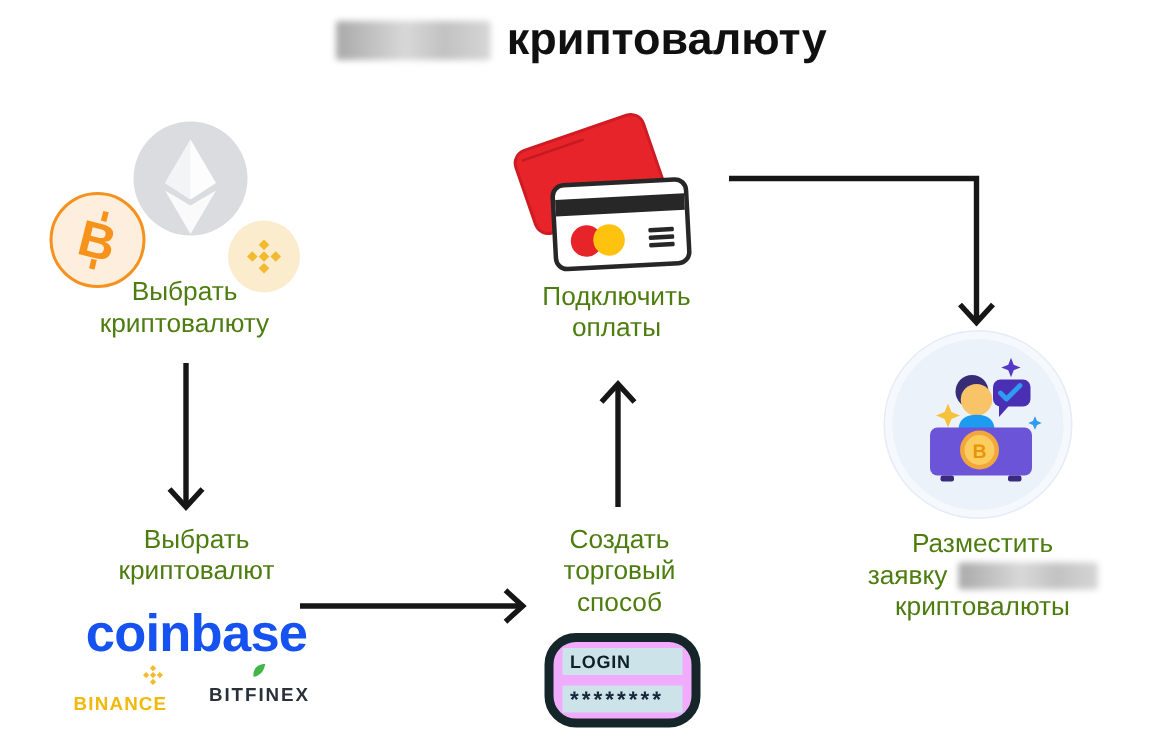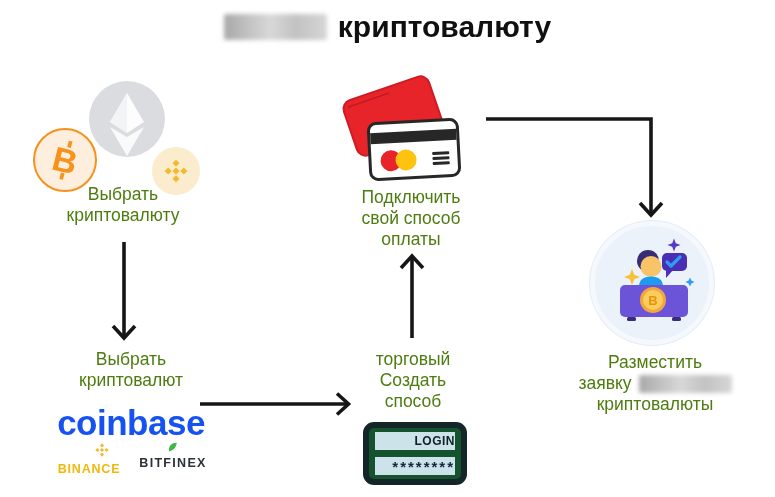--- a/index.html
+++ b/index.html
@@ -46,31 +46,31 @@
   .card-lines span { width:17px; height:2.6px; background:#272727; border-radius:1px; }
 
   
   .illus-circle { position:absolute; left:590px; top:221px; width:124px; height:124px;
     border-radius:50%; background:#ecf2f9; border:5px solid #f5f8fc;
     box-shadow:0 0 0 1px #e4ecf7; display:flex; align-items:center; justify-content:center; }
 
   
   .coinbase-logo { position:absolute; left:47px; top:403px; width:168px; text-align:center;
     font-size:35px; font-weight:700; color:#1652f0; letter-spacing:-0.5px; }
-  .binance-logo { position:absolute; left:49px; top:440px; width:80px; text-align:center; }
+  .binance-logo { position:absolute; left:49px; top:440px; width:80px; text-align:left; }
   .binance-logo svg { display:block; margin:0 auto; transform:translateX(13px); }
   .binance-text { font-size:12.5px; font-weight:700; color:#f0b90b; letter-spacing:0.8px; margin-top:2px; }
   .bitfinex-logo { position:absolute; left:130px; top:441px; width:86px; }
   .bitfinex-logo svg { display:block; margin-left:36px; }
   .bitfinex-text { font-size:12.5px; font-weight:700; color:#2a3138; letter-spacing:1.3px; margin-top:3px; text-align:center; }
 
   
   .login-box { position:absolute; left:363px; top:422px; width:104px; height:63px;
-    background:#14532d; border:6px solid #15262b; border-radius:11px;
-    padding:4px 6px; display:flex; flex-direction:column; justify-content:space-between;text-align:right; }
+    background:#f0abfc; border:6px solid #15262b; border-radius:21px;
+    padding:4px 6px; display:flex; flex-direction:column; justify-content:space-between; }
   .login-field { background:#cde3ea; height:18px; font-size:12px; font-weight:700;
     color:#0f2027; padding:2px 0 0 5px; letter-spacing:0.5px; }
   .password-field { background:#cde3ea; height:18px; font-size:15px; font-weight:700;
     color:#16263a; letter-spacing:2px; padding:5px 0 0 5px; line-height:10px; }
 
   
   .arrows { position:absolute; left:0; top:0; width:775px; height:497px; pointer-events:none; }
 </style>
 </head>
 <body>
@@ -116,21 +116,20 @@
       <div class="mc-yellow"></div>
       <div class="card-lines">
         <span></span>
           <span></span>
           <span></span>
       </div>
     </div>
   </div>
   <div class="caption cap-connect-payment">
     <div>Подключить</div>
-    <div>свой способ</div>
     <div>оплаты</div>
   </div>
 
   <div class="illus-circle">
     <svg width="100" height="100" viewBox="0 0 100 100">
       <polygon points="30,36 32.3,41.7 38,44 32.3,46.3 30,52 27.7,46.3 22,44 27.7,41.7" fill="#F6C13C"></polygon>
       <polygon points="72,5.5 73.8,10.2 78.5,12 73.8,13.8 72,18.5 70.2,13.8 65.5,12 70.2,10.2" fill="#5638C8"></polygon>
       <polygon points="88,44.5 89.4,47.6 92.5,49 89.4,50.4 88,53.5 86.6,50.4 83.5,49 86.6,47.6" fill="#2F9BF2"></polygon>
       <rect x="60" y="20" width="25" height="18" rx="5" fill="#4A2FB5"></rect>
       <polygon points="64,36 72,36 64,45" fill="#4A2FB5"></polygon>
@@ -167,22 +166,22 @@
     <div class="binance-text">BINANCE</div>
   </div>
   <div class="bitfinex-logo">
     <svg width="13" height="12" viewBox="0 0 14 14">
       <path d="M3,12 C2,6 6,2 12,2 C11,8 8,11 3,12 Z" fill="#44B549"></path>
     </svg>
     <div class="bitfinex-text">BITFINEX</div>
   </div>
 
   <div class="caption cap-create-account">
+    <div>Создать</div>
     <div>торговый</div>
-    <div>Создать</div>
     <div>способ</div>
   </div>
   <div class="login-box">
     <div class="login-field">LOGIN</div>
     <div class="password-field">********</div>
   </div>
 
   <svg class="arrows" viewBox="0 0 775 497">
     <g stroke="#161616" stroke-width="3.6" fill="none" stroke-linejoin="miter" stroke-linecap="butt">
       <g>

